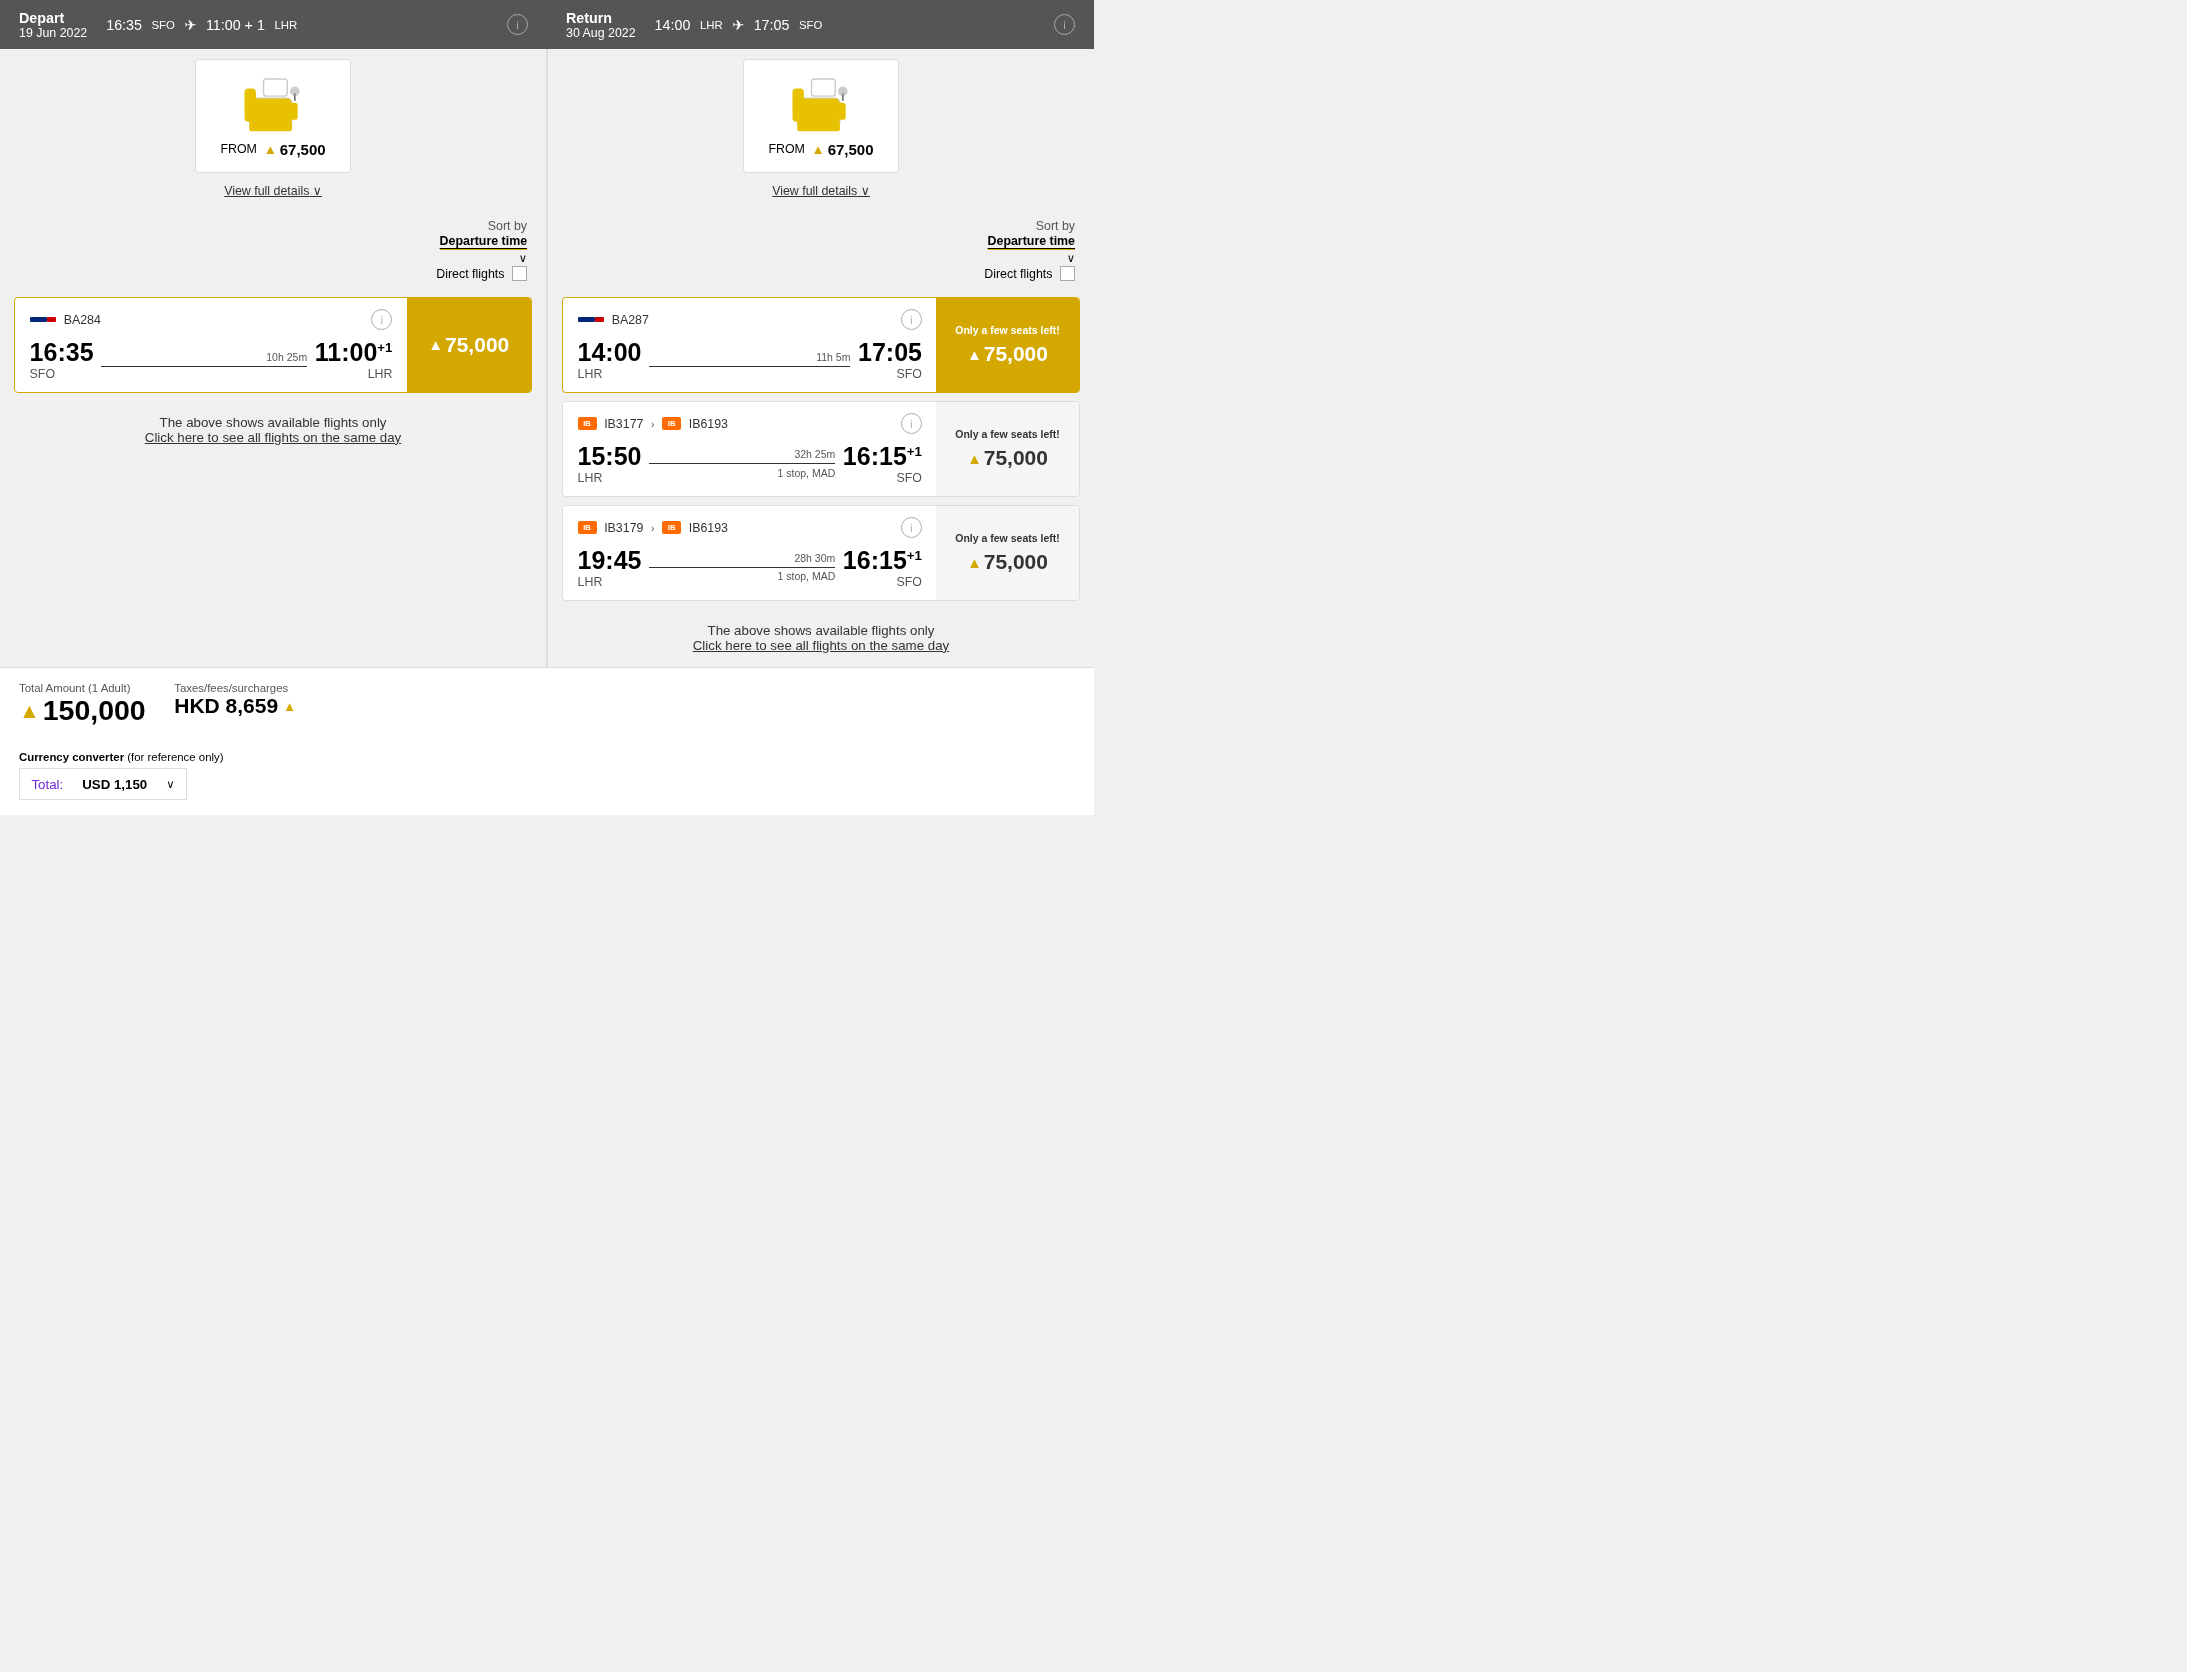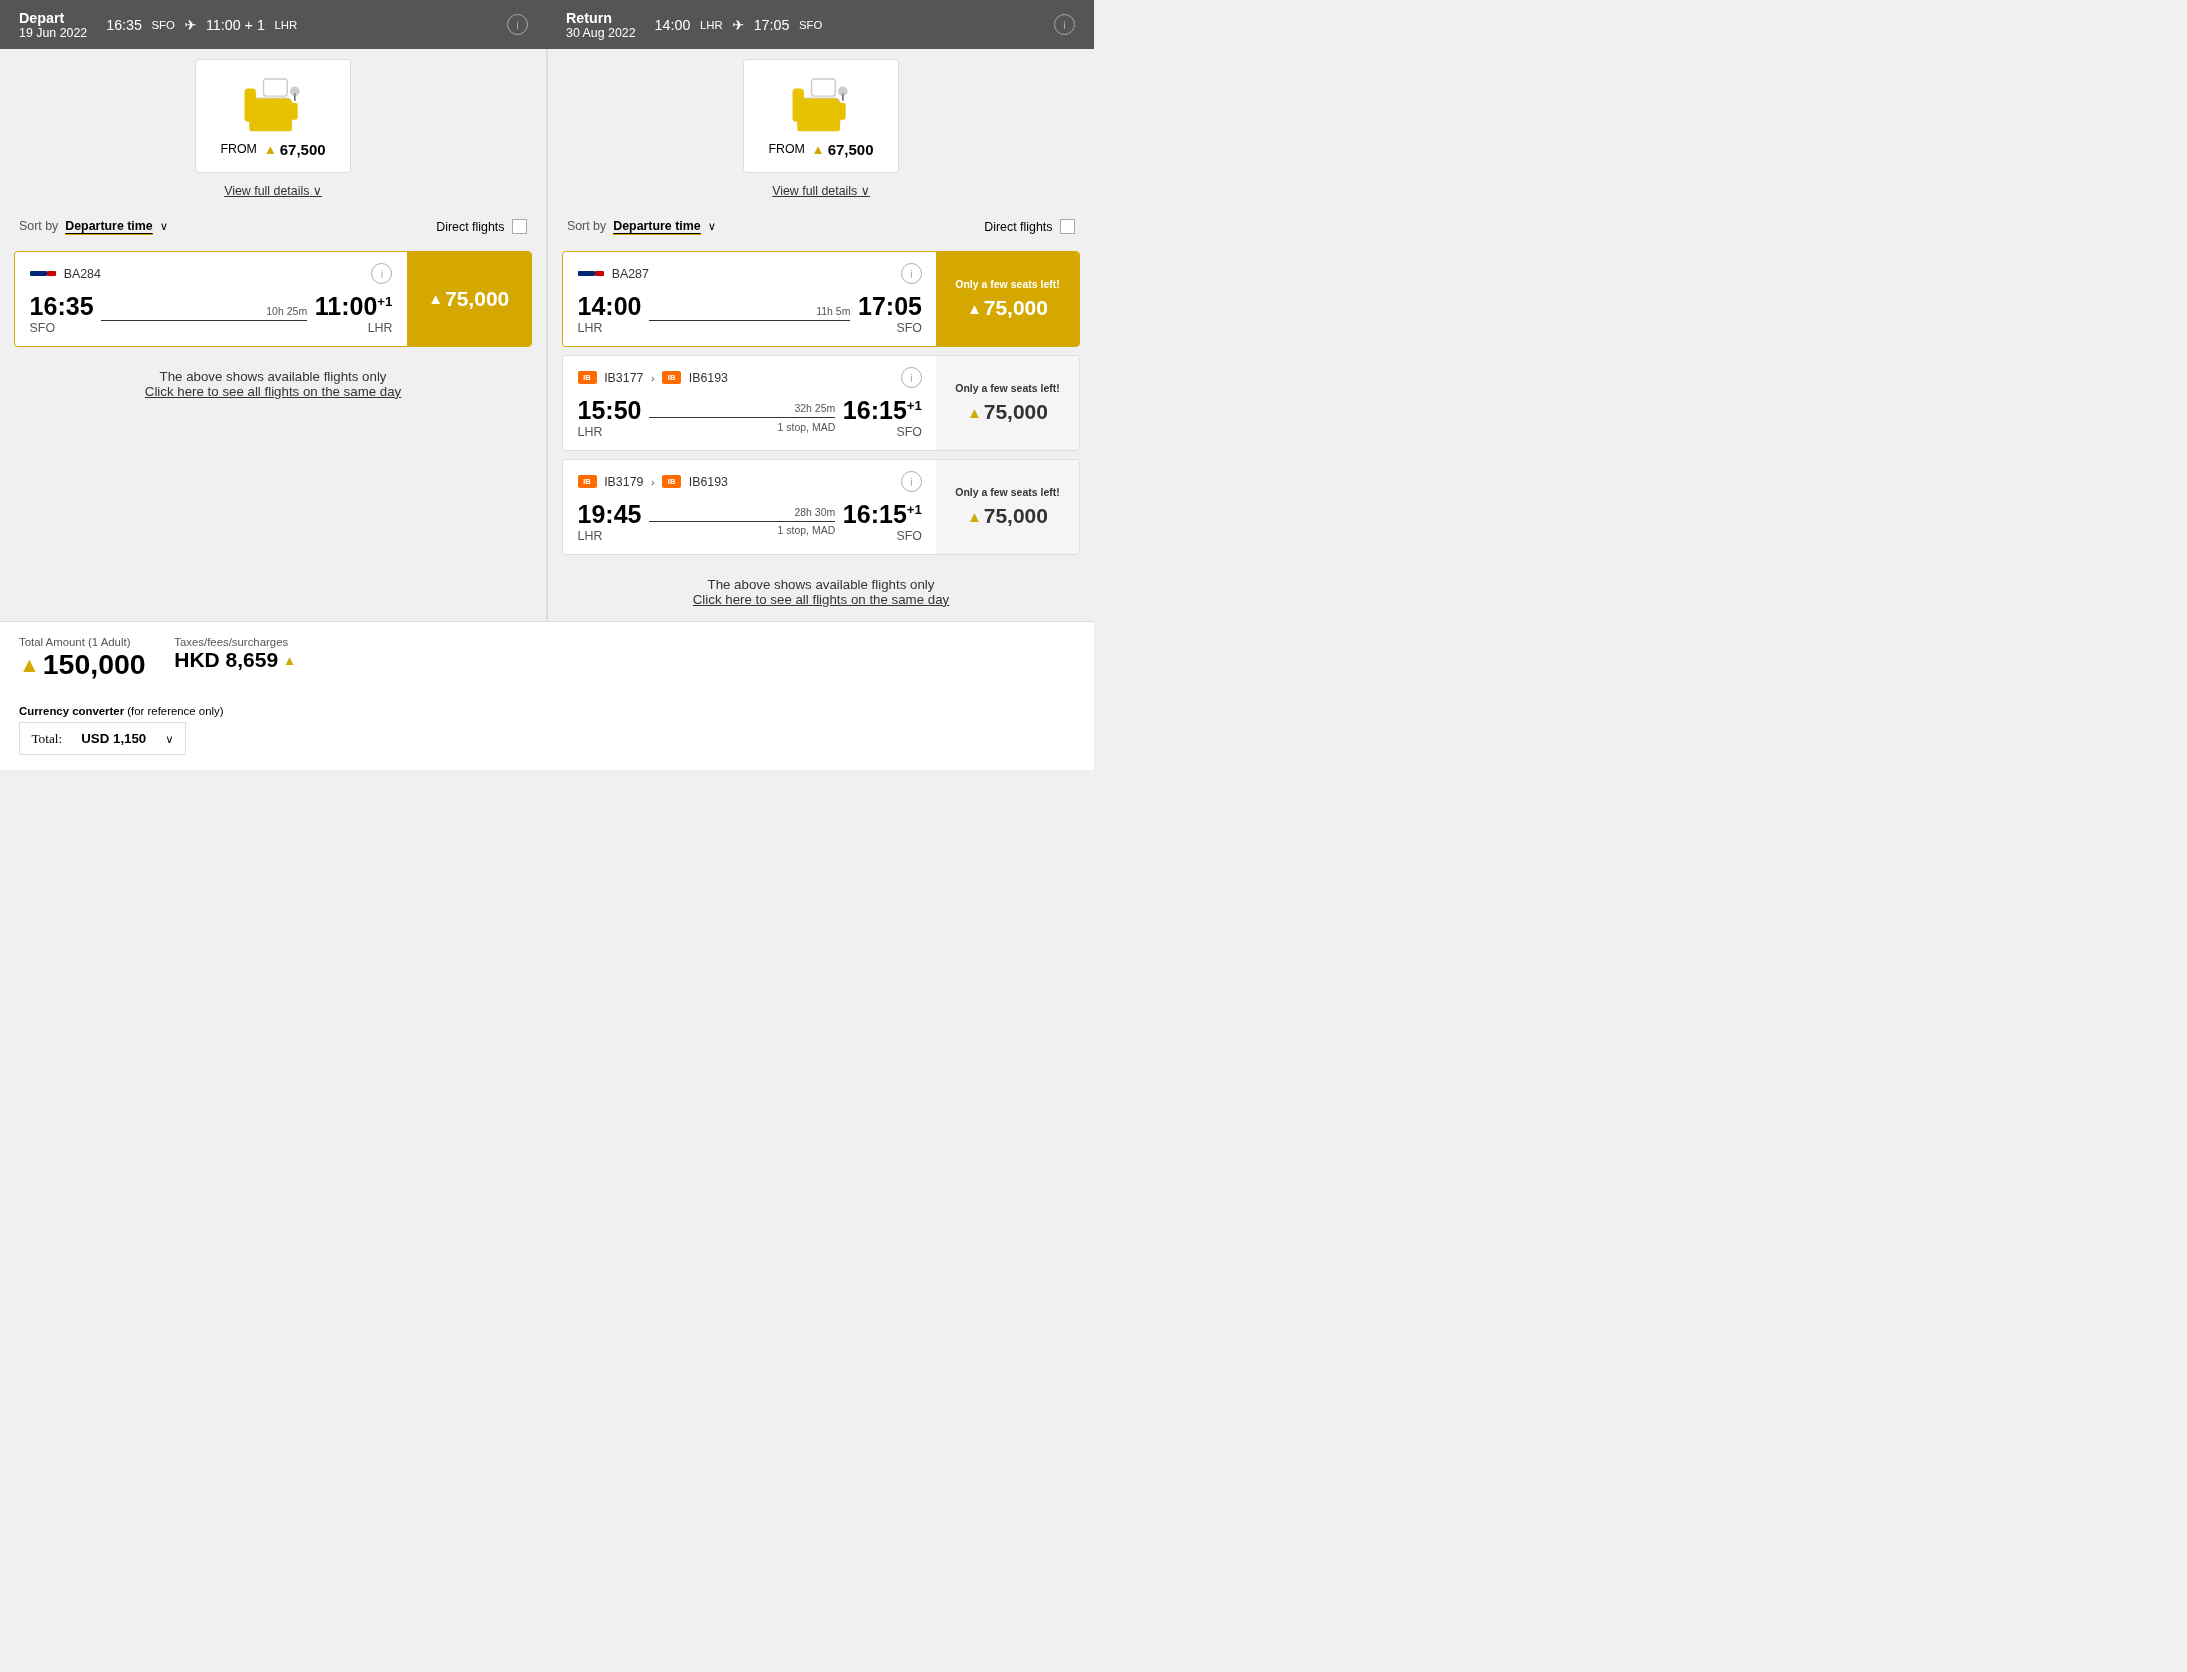--- a/index.html
+++ b/index.html
@@ -70,24 +70,25 @@
       margin-top: 9.5px;
       font-size: 12.4px;
       text-decoration: underline;
       color: #333;
       cursor: pointer;
     }
 
     
     .sort-bar {
       display: flex;
-      align-items: flex-start;
+      align-items: flex-end;
       padding: 7.6px 19px;
       background: #f0f0f0;
-      gap: 7px;
+      gap: 1px;
+      flex-direction: column;
     }
     .sort-label { font-size: 12.4px; color: #555; }
     .sort-by {
       font-weight: bold;
       font-size: 12.4px;
       text-decoration: underline;
       text-underline-offset: 2.9px;
       border-bottom: 1.9px solid #d4a800;
       padding-bottom: 1px;
       cursor: pointer;
@@ -261,21 +262,21 @@
     .currency-label { font-size: 11.4px; margin-bottom: 4.8px; }
     .currency-label span { font-weight: bold; }
     .currency-box {
       display: inline-flex;
       align-items: center;
       border: 1px solid #ddd;
       padding: 7.6px 11.4px;
       gap: 19px;
       background: white;
     }
-    .currency-total { font-size: 13.3px; color: #000000; font-family: Liberation Serif, serif; }
+    .currency-total { font-size: 13.3px; color: #6d28d9; }
     .currency-value { font-size: 13.3px; font-weight: bold; }
     .currency-chevron { font-size: 11.4px; cursor: pointer; }
 
     .flight-number-row {
       display: flex;
       align-items: center;
       gap: 7.6px;
       margin-bottom: 7.6px;
     }
     .fn-text { font-size: 12.4px; color: #333; }

